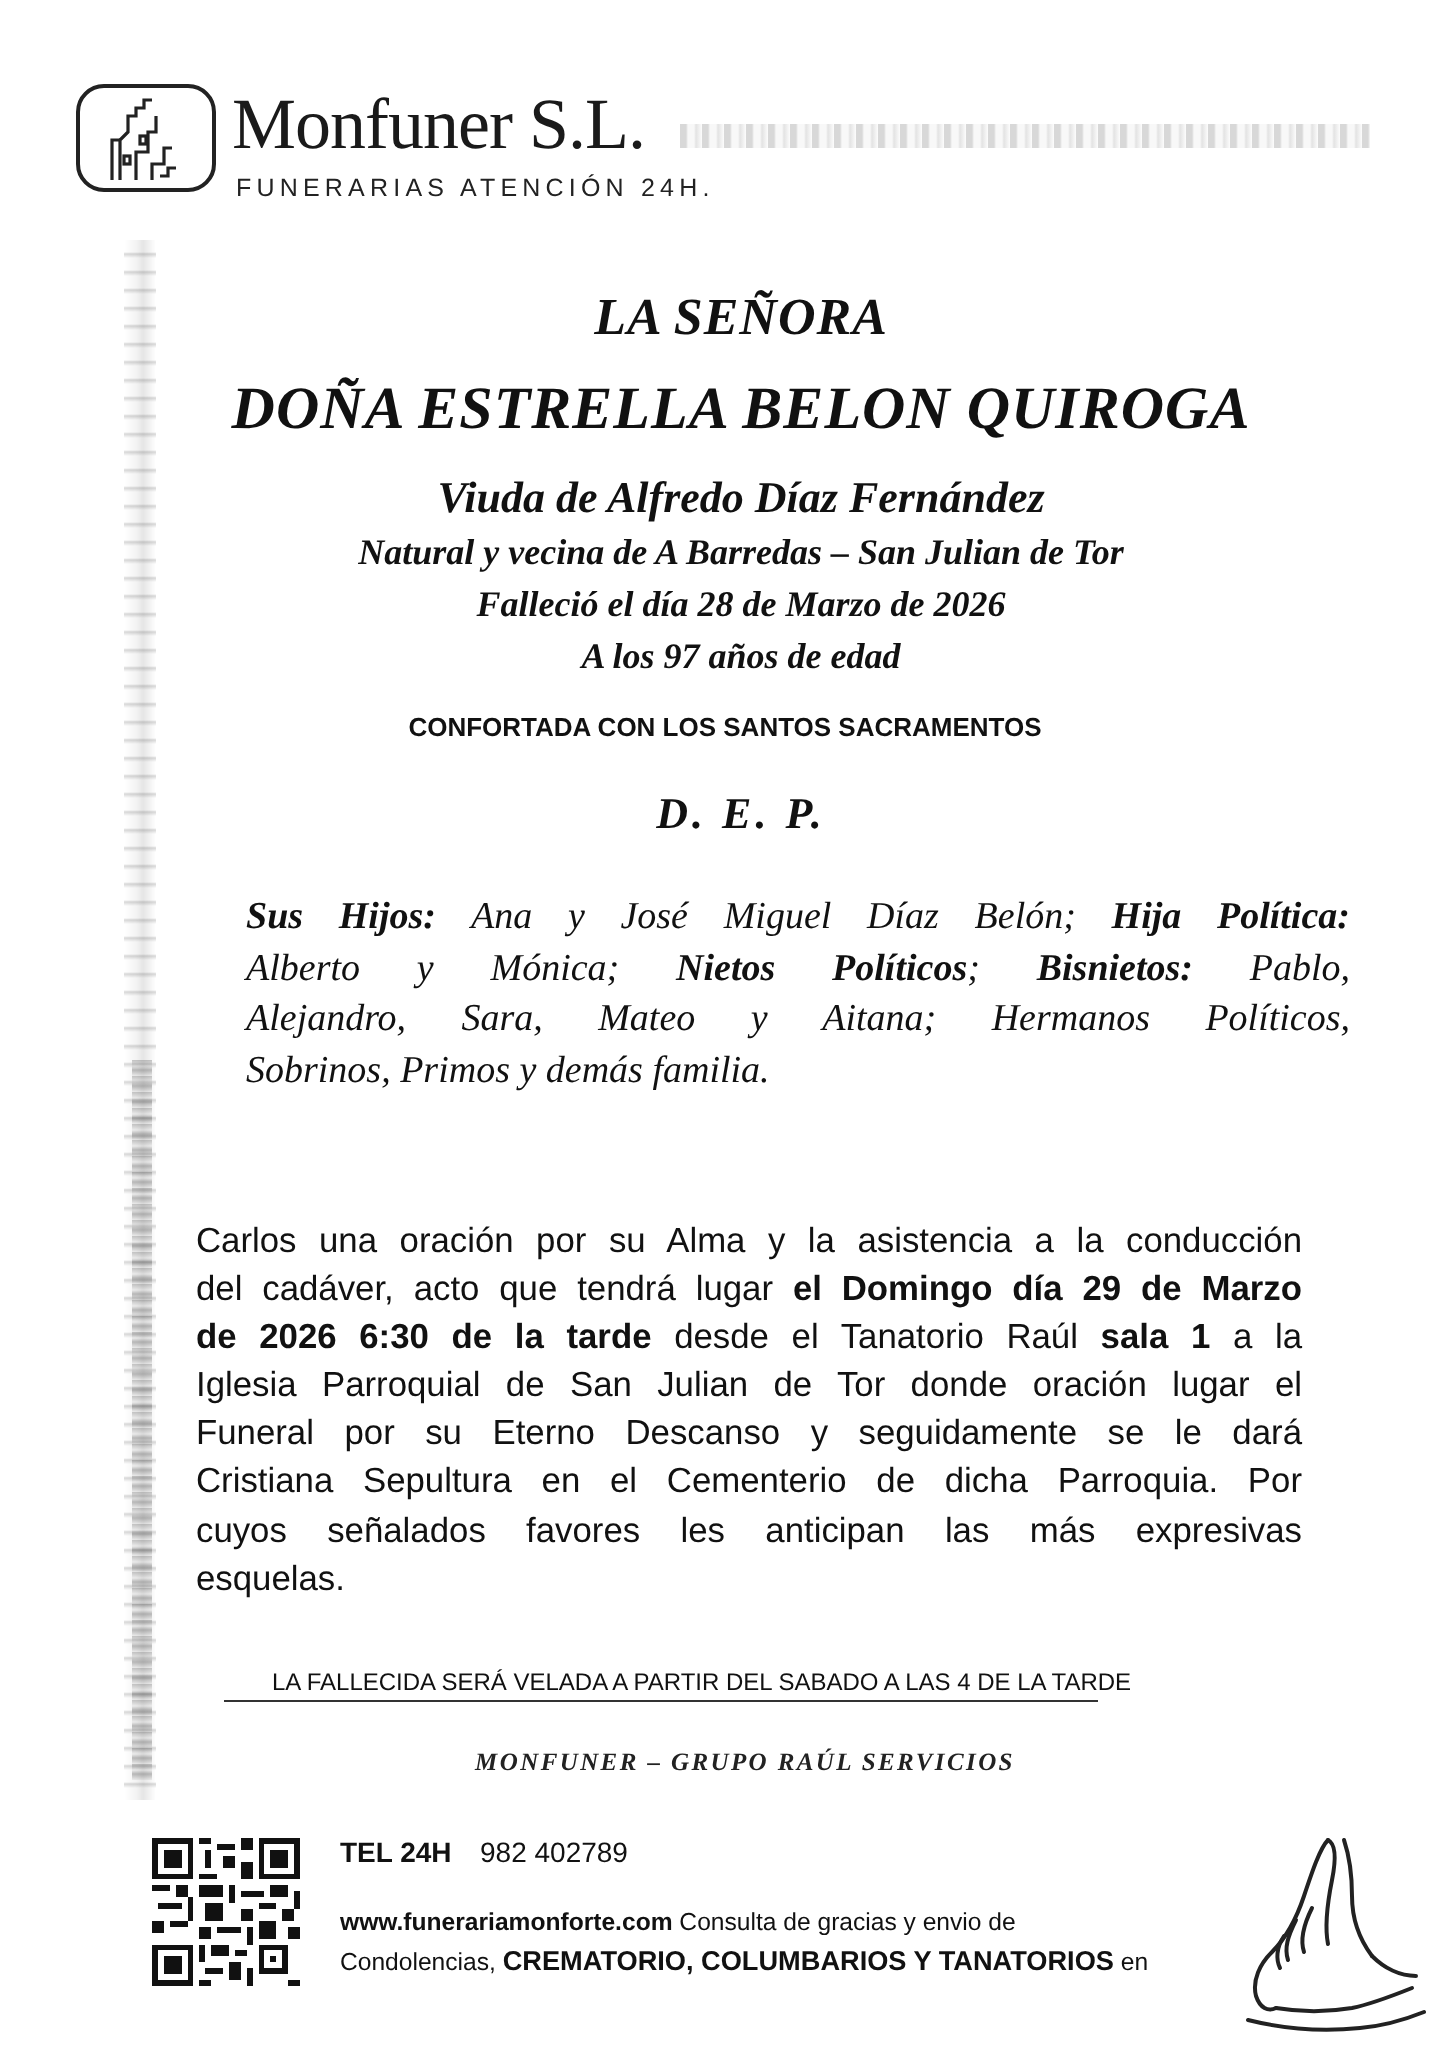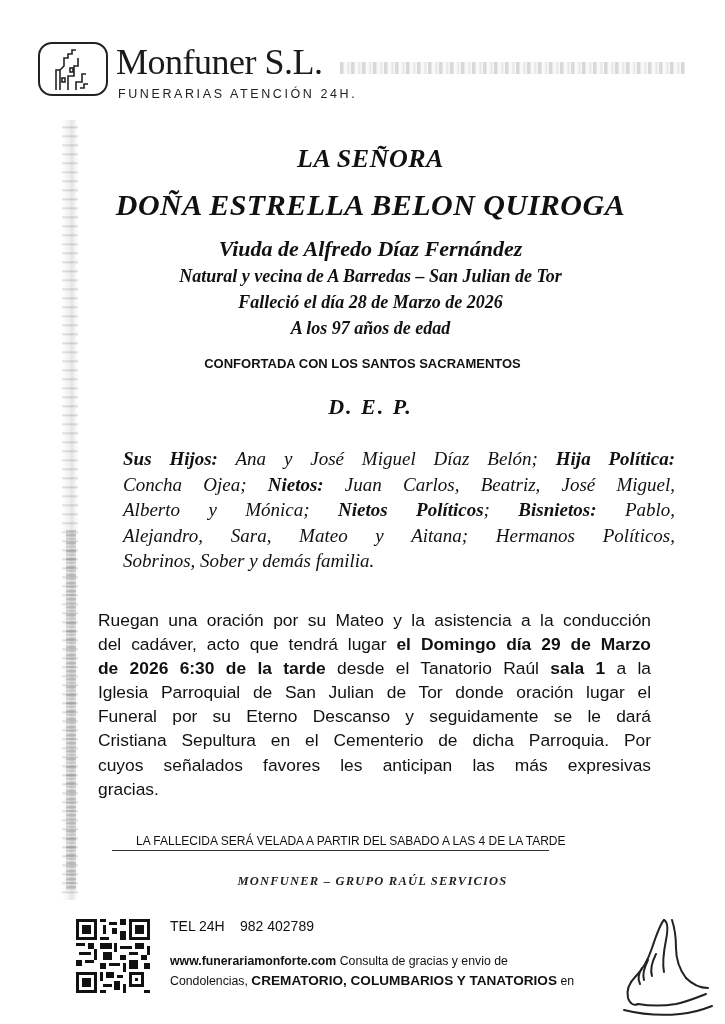--- a/index.html
+++ b/index.html
@@ -152,21 +152,21 @@
       font-size: 12.5px;
       letter-spacing: 1.2px;
       color: #222;
       padding-left: 10px;
     }
 
     
     .qr { left: 76px; top: 918px; width: 74px; height: 76px; }
     .tel-label {
       left: 170px; top: 918px;
-      font-size: 14px; font-weight: normal;
+      font-size: 14px; font-weight: bold;
     }
     .tel-num {
       left: 240px; top: 918px;
       font-size: 14px; font-weight: normal;
     }
     .footer-text {
       left: 170px; top: 952px;
       width: 450px;
       font-size: 12.3px;
       line-height: 19px;
@@ -204,35 +204,34 @@
 <div class="abs script t2">DOÑA ESTRELLA BELON QUIROGA</div>
 <div class="abs script t3">Viuda de Alfredo Díaz Fernández</div>
 <div class="abs script t4">Natural y vecina de A Barredas – San Julian de Tor</div>
 <div class="abs script t5">Falleció el día 28 de Marzo de 2026</div>
 <div class="abs script t6">A los 97 años de edad</div>
 <div class="abs confort">CONFORTADA CON LOS SANTOS SACRAMENTOS</div>
 <div class="abs dep">D. E. P.</div>
 
 <div class="abs family">
     <span class="line"><b>Sus Hijos:</b><span> Ana y José Miguel Díaz Belón; </span><b>Hija Política:</b></span>
-    <span class="line"><span>Concha Ojea; </span><b>Nietos:</b><span> Juan Carlos, Beatriz, José Miguel,</span></span>
     <span class="line"><span>Alberto y Mónica; </span><b>Nietos Políticos</b><span>; </span><b>Bisnietos:</b><span> Pablo,</span></span>
     <span class="line"><span>Alejandro, Sara, Mateo y Aitana; Hermanos Políticos,</span></span>
-    <span class="line last"><span>Sobrinos, Sober y demás familia.</span></span>
+    <span class="line last"><span>Sobrinos, Primos y demás familia.</span></span>
   </div>
 
 <div class="abs ceremony">
-    <span class="line"><span>Ruegan una oración por su Mateo y la asistencia a la conducción</span></span>
+    <span class="line"><span>Carlos una oración por su Alma y la asistencia a la conducción</span></span>
     <span class="line"><span>del cadáver, acto que tendrá lugar </span><b>el Domingo día 29 de Marzo</b></span>
     <span class="line"><b>de 2026 6:30 de la tarde</b><span> desde el Tanatorio Raúl </span><b>sala 1</b><span> a la</span></span>
     <span class="line"><span>Iglesia Parroquial de San Julian de Tor donde oración lugar el</span></span>
     <span class="line"><span>Funeral por su Eterno Descanso y seguidamente se le dará</span></span>
     <span class="line"><span>Cristiana Sepultura en el Cementerio de dicha Parroquia. Por</span></span>
     <span class="line"><span>cuyos señalados favores les anticipan las más expresivas</span></span>
-    <span class="line last"><span>gracias.</span></span>
+    <span class="line last"><span>esquelas.</span></span>
   </div>
 
 <div class="abs vigil">LA FALLECIDA SERÁ VELADA A PARTIR DEL SABADO A LAS 4 DE LA TARDE</div>
 <div class="abs vigil-rule"></div>
 
 <div class="abs group-name">MONFUNER – GRUPO RAÚL SERVICIOS</div>
 
 <svg class="abs qr" viewBox="0 0 25 25" shape-rendering="crispEdges">
   <rect width="25" height="25" fill="#fff"></rect>
   <g fill="#111">

